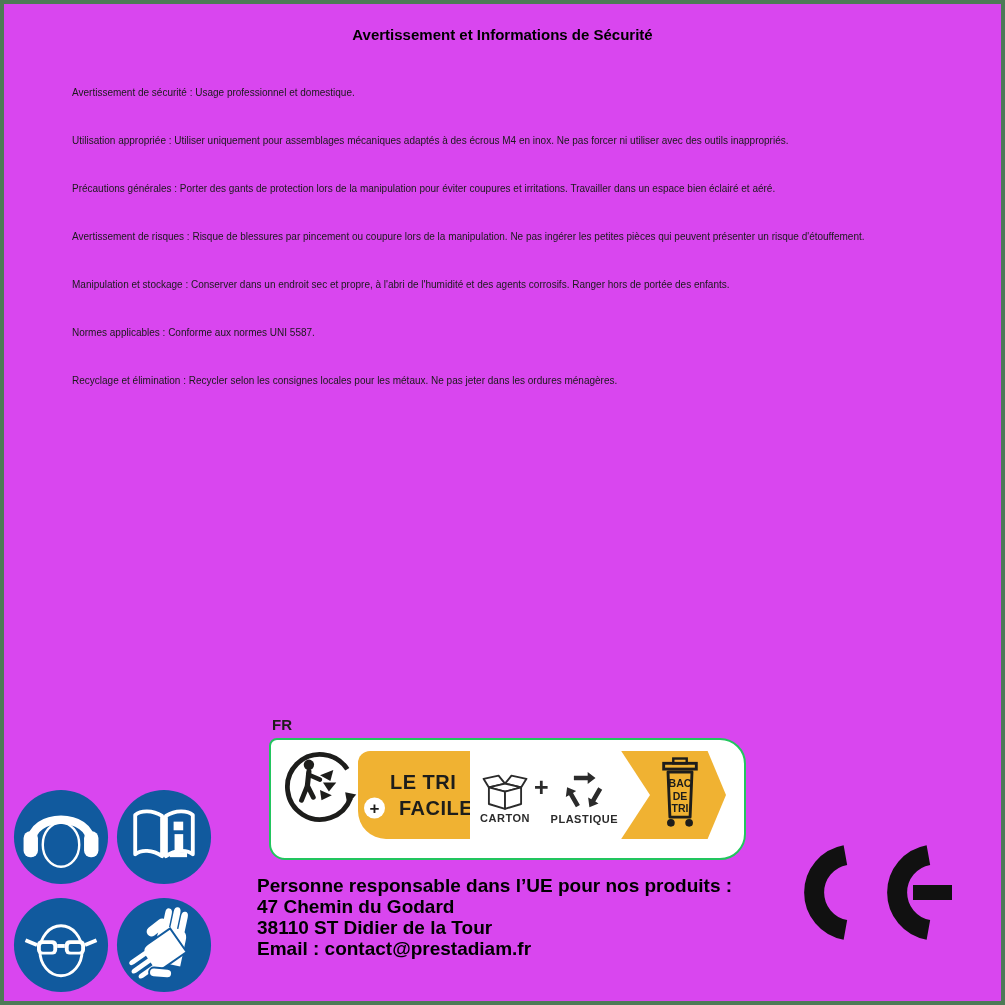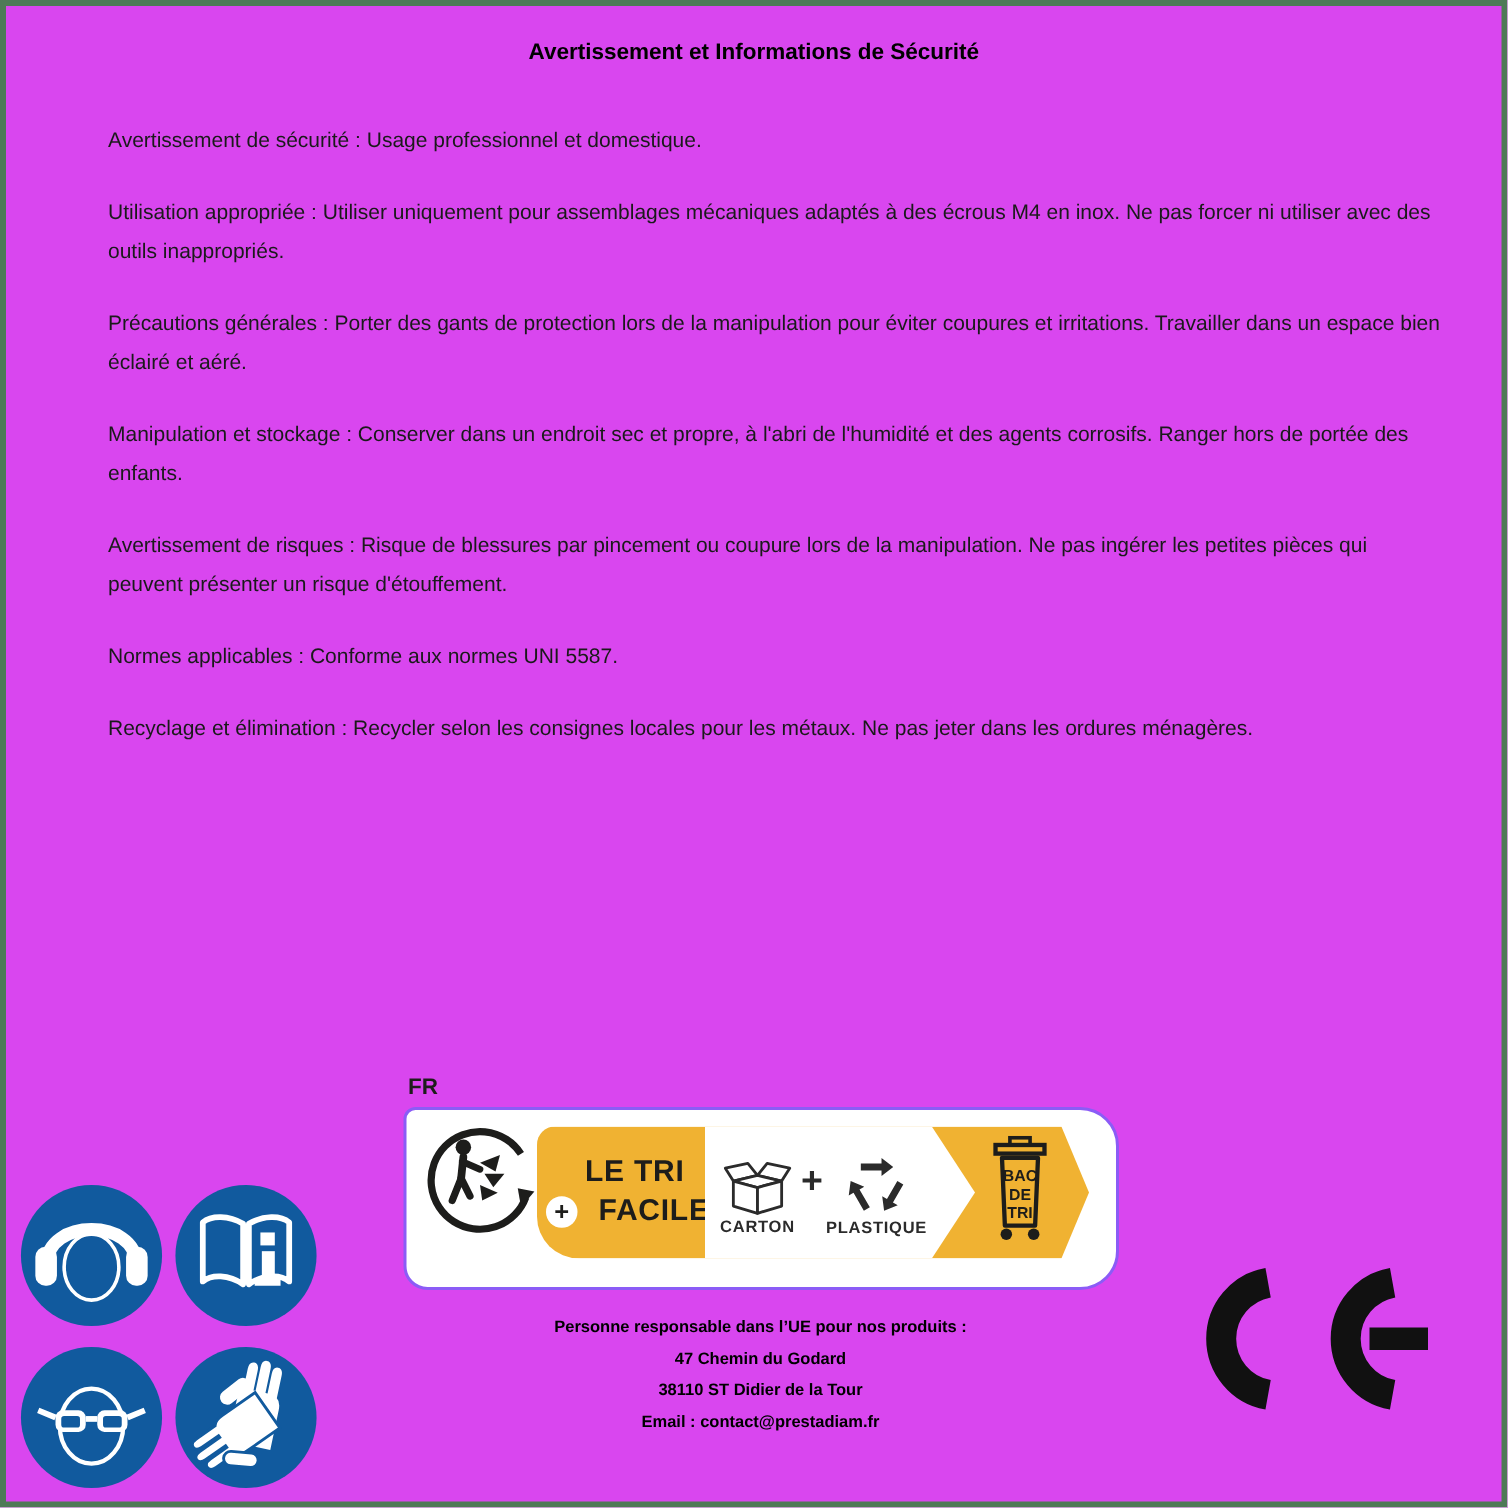--- a/index.html
+++ b/index.html
@@ -5,33 +5,33 @@
   html,body { margin:0; padding:0; background:#ffffff; }
   .page {
     position:relative; width:1005px; height:1005px; box-sizing:border-box;
     border:4px solid #4e7a57; background:#d946ef; overflow:hidden;
     font-family:"Liberation Sans", sans-serif; color:#1a1a1a;padding-left:28px;
   }
   .title {
     position:absolute; top:22px; left:0; right:0; margin:0;
     text-align:center; font-size:15px; font-weight:bold; color:#000;
   }
-  .content { position:absolute; top:76px; left:68px; width:888px; font-size:14px; line-height:26px; }
+  .content { position:absolute; top:76px; left:68px; width:888px; font-size:10px; line-height:26px; }
   .content p { margin:0 0 22px 0; }
 
   
   .icons { position:absolute; left:9px; top:785px; display:grid;
            grid-template-columns:96px 96px; grid-gap:12px 7px; }
   .m-icon { width:96px; height:96px; }
 
   
   .fr-code { position:absolute; left:268px; top:712px; font-size:15px; font-weight:bold; color:#1d1d1b; }
   .tri-label {
     position:absolute; left:265px; top:734px; width:477px; height:122px; box-sizing:border-box;
-    background:#fff; border:2px solid #8b5cf6; border-radius:8px 26px 26px 16px;
+    background:#fff; border:2px solid #22c55e; border-radius:8px 26px 26px 16px;
   }
   .triman { position:absolute; left:12px; top:10px; width:74px; height:74px; }
   .band {
     position:absolute; left:87px; top:11px; width:368px; height:88px;
     background:#F0B232; border-radius:12px 0 0 28px;
     clip-path:polygon(0 0, 95% 0, 100% 50%, 95% 100%, 0 100%);
   }
   .tri-text { position:absolute; left:6px; top:50%; transform:translateY(-50%); color:#1d1d1b; }
   .tri-line1 { margin-left:26px; font-size:20px; font-weight:800; letter-spacing:.5px; }
   .tri-line2 { display:flex; align-items:center; gap:4px; margin-top:3px; }
@@ -49,39 +49,39 @@
   .mat { display:flex; flex-direction:column; align-items:center; }
   .mat-label { font-size:11px; font-weight:bold; letter-spacing:.5px; color:#2b2b2b; margin-top:1px; }
   .plus-sep { font-size:25px; font-weight:bold; color:#2b2b2b; margin:0 2px 16px 2px; }
   .bin-svg { position:absolute; left:298px; top:5px; width:48px; height:78px; }
   .instruction {
     position:absolute; right:14px; bottom:5px; font-size:17px; font-style:italic;
     color:#2b2b2b;
   }
 
   .responsible {
-    position:absolute; left:253px; top:871px; width:500px; text-align:center;
-    font-size:11px; font-weight:bold; line-height:21px; color:#000;
+    position:absolute; left:253px; top:871px; width:500px; text-align:left;
+    font-size:19px; font-weight:bold; line-height:21px; color:#000;
   }
   .ce { position:absolute; left:798px; top:838px; width:155px; height:105px; }
   svg text { font-family:"Liberation Sans", sans-serif; }
 </style>
 </head>
 <body>
 
 <div class="page">
 
   <h1 class="title">Avertissement et Informations de Sécurité</h1>
 
   <div class="content">
     <p>Avertissement de sécurité : Usage professionnel et domestique.</p>
     <p>Utilisation appropriée : Utiliser uniquement pour assemblages mécaniques adaptés à des écrous M4 en inox. Ne pas forcer ni utiliser avec des outils inappropriés.</p>
     <p>Précautions générales : Porter des gants de protection lors de la manipulation pour éviter coupures et irritations. Travailler dans un espace bien éclairé et aéré.</p>
+    <p>Avertissement de risques : Risque de blessures par pincement ou coupure lors de la manipulation. Ne pas ingérer les petites pièces qui peuvent présenter un risque d'étouffement.</p>
     <p>Manipulation et stockage : Conserver dans un endroit sec et propre, à l'abri de l'humidité et des agents corrosifs. Ranger hors de portée des enfants.</p>
-    <p>Avertissement de risques : Risque de blessures par pincement ou coupure lors de la manipulation. Ne pas ingérer les petites pièces qui peuvent présenter un risque d'étouffement.</p>
     <p>Normes applicables : Conforme aux normes UNI 5587.</p>
     <p>Recyclage et élimination : Recycler selon les consignes locales pour les métaux. Ne pas jeter dans les ordures ménagères.</p>
   </div>
 
   <div class="icons">
     <svg class="m-icon" viewBox="0 0 100 100">
       <circle cx="50" cy="50" r="49" fill="#115A9E"></circle>
       <ellipse cx="50" cy="58" rx="19" ry="23" fill="none" stroke="#fff" stroke-width="2.5"></ellipse>
       <path d="M19 56 C19 24 81 24 81 56" fill="none" stroke="#fff" stroke-width="9"></path>
       <rect x="11" y="44" width="15" height="27" rx="7" fill="#fff"></rect>

